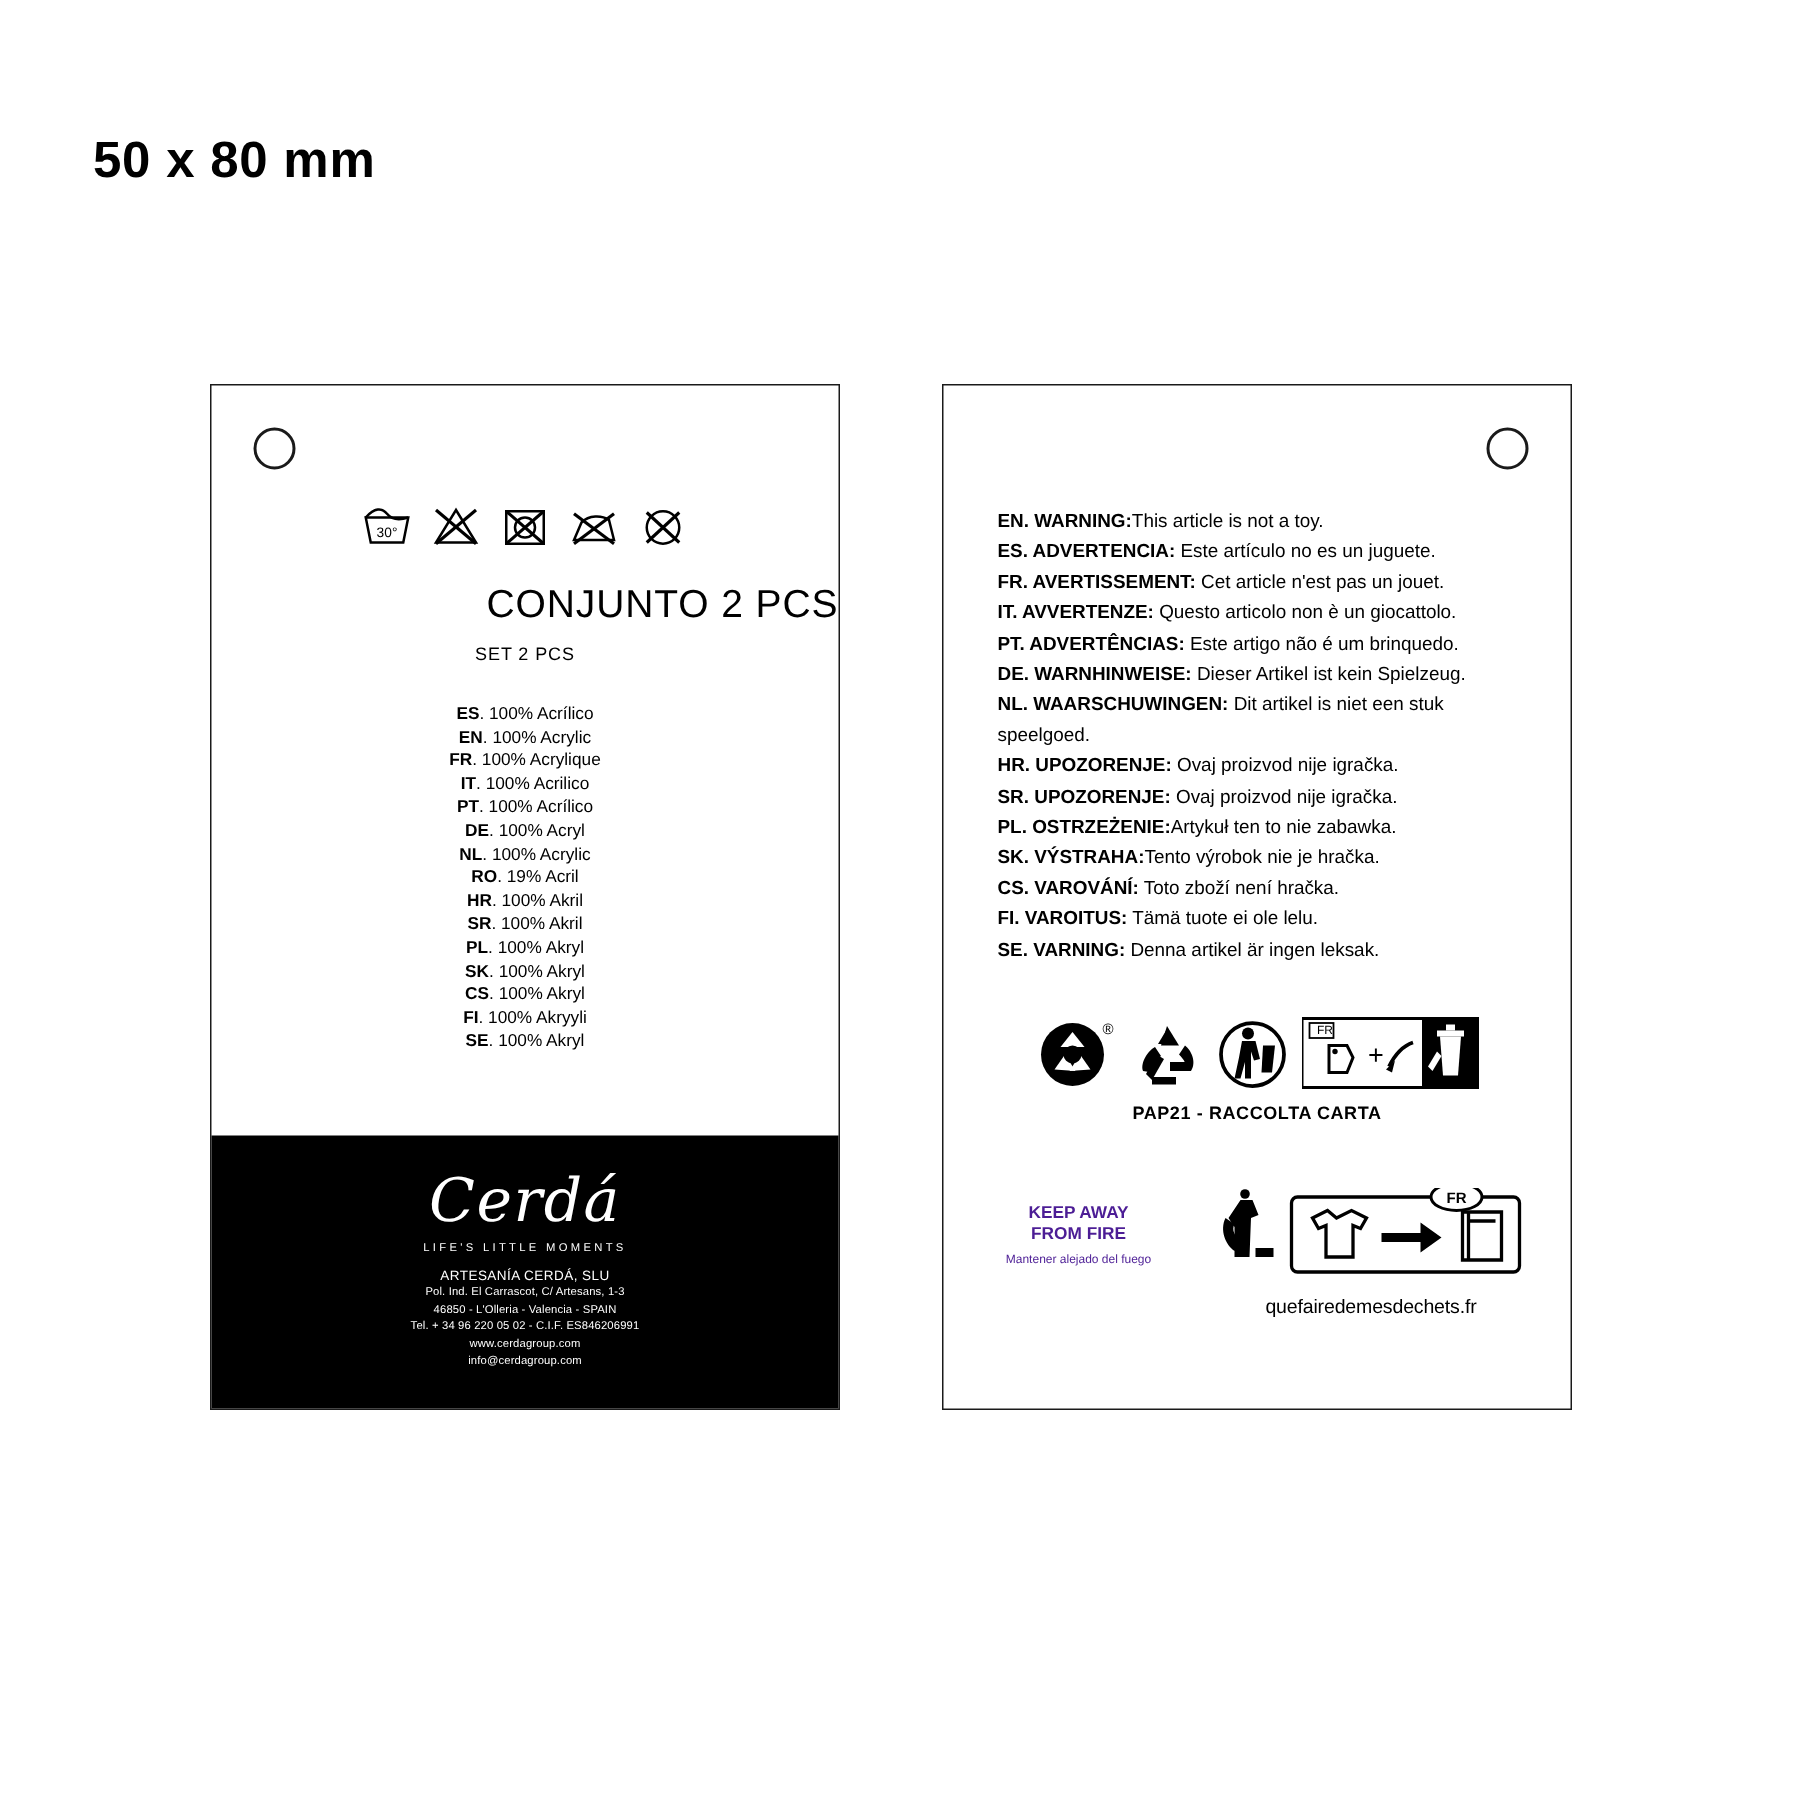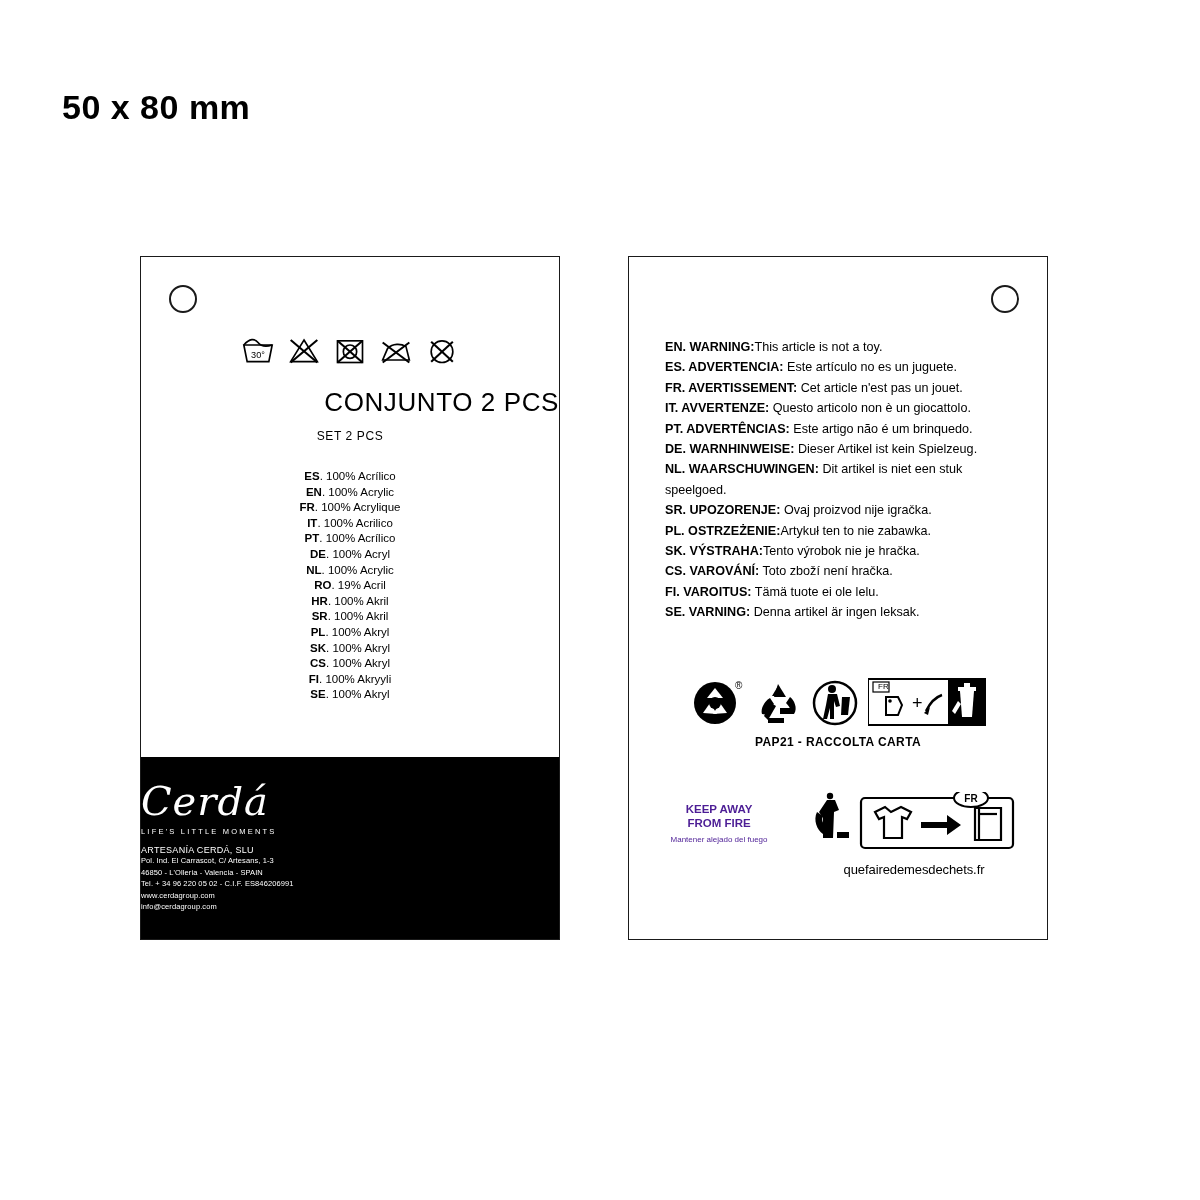--- a/index.html
+++ b/index.html
@@ -102,20 +102,21 @@
   .comp-line b { font-weight: bold; }
 
   .black-band {
     position: absolute;
     left: 0;
     right: 0;
     bottom: 0;
     height: 182px;
     background: #000;
     color: #fff;
+    text-align: center;
     margin-top: 24px;
   }
   .brand-script {
     margin-top: 24px;
     font-family: "DejaVu Serif", serif;
     font-style: italic;
     font-size: 40px;
     letter-spacing: 1px;
     line-height: 1;
   }
@@ -280,20 +281,21 @@
   <div class="punch-hole punch-back"></div>
 
   <div class="warnings">
     <div class="warn-line"><b>EN. WARNING:</b><span>This article is not a toy.</span></div>
     <div class="warn-line"><b>ES. ADVERTENCIA:</b><span> Este artículo no es un juguete.</span></div>
     <div class="warn-line"><b>FR. AVERTISSEMENT:</b><span> Cet article n'est pas un jouet.</span></div>
     <div class="warn-line"><b>IT. AVVERTENZE:</b><span> Questo articolo non è un giocattolo.</span></div>
     <div class="warn-line"><b>PT. ADVERTÊNCIAS:</b><span> Este artigo não é um brinquedo.</span></div>
     <div class="warn-line"><b>DE. WARNHINWEISE:</b><span> Dieser Artikel ist kein Spielzeug.</span></div>
     <div class="warn-line"><b>NL. WAARSCHUWINGEN:</b><span> Dit artikel is niet een stuk speelgoed.</span></div>
+    <div class="warn-line"><b>HR. UPOZORENJE:</b><span> Ovaj proizvod nije igračka.</span></div>
     <div class="warn-line"><b>SR. UPOZORENJE:</b><span> Ovaj proizvod nije igračka.</span></div>
     <div class="warn-line"><b>PL. OSTRZEŻENIE:</b><span>Artykuł ten to nie zabawka.</span></div>
     <div class="warn-line"><b>SK. VÝSTRAHA:</b><span>Tento výrobok nie je hračka.</span></div>
     <div class="warn-line"><b>CS. VAROVÁNÍ:</b><span> Toto zboží není hračka.</span></div>
     <div class="warn-line"><b>FI. VAROITUS:</b><span> Tämä tuote ei ole lelu.</span></div>
     <div class="warn-line"><b>SE. VARNING:</b><span> Denna artikel är ingen leksak.</span></div>
   </div>
 
   <div class="recycle-block">
     <div class="recycle-icons">

